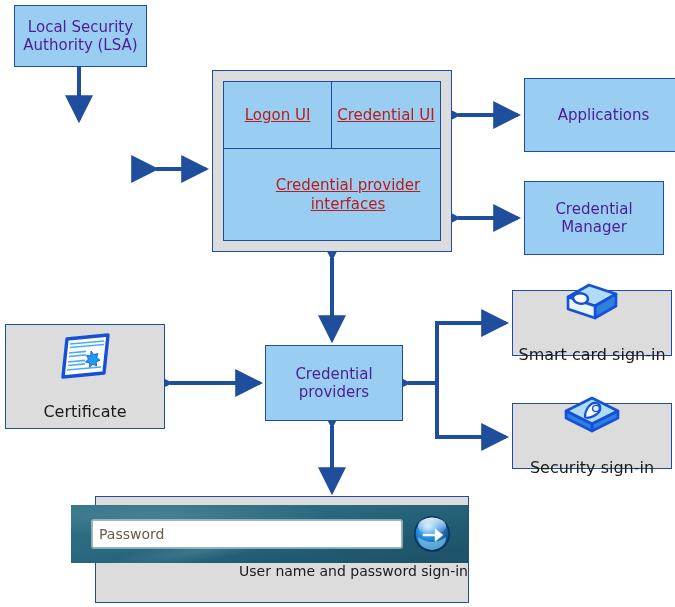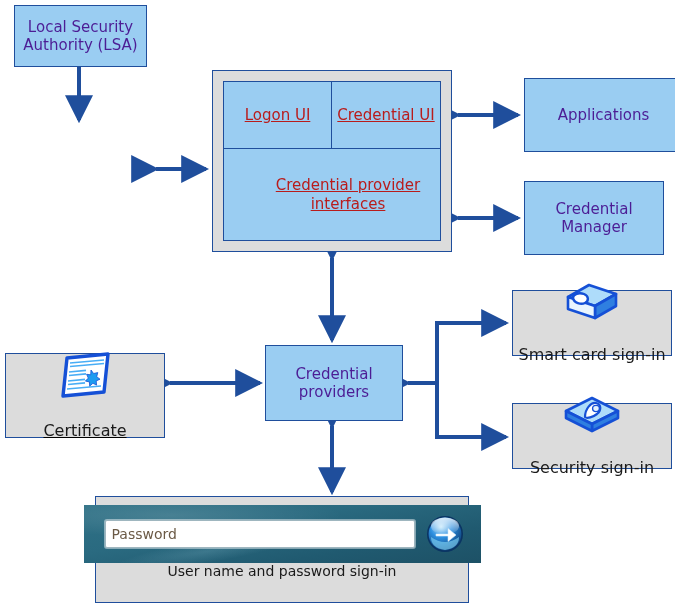--- a/index.html
+++ b/index.html
@@ -98,21 +98,21 @@
     position: absolute;
     left: 95px;
     top: 496px;
     width: 374px;
     height: 107px;
     box-sizing: border-box;
     border: 1px solid #1F4E9C;
     background: #DCDCDC;
     display: flex;
     flex-direction: column;
-    align-items: center;
+    align-items: flex-end;
     justify-content: flex-start;
     padding-top: 8px;
   }
   #logon-bar {
     position: relative;
     width: 397px;
     height: 58px;
     background:
       radial-gradient(ellipse 70% 60% at 22% 18%, rgba(255,255,255,0.13), rgba(255,255,255,0) 62%),
       linear-gradient(170deg, #2f7186 0%, #2a6a80 38%, #205a70 72%, #1d5166 100%);
@@ -224,21 +224,21 @@
   <div class="node blue" style="left:524px; top:181px; width:140px; height:74px; font-size:15px;">
     <span class="lbl">Credential
 Manager</span>
   </div>
 
   <div class="node blue" style="left:265px; top:345px; width:138px; height:76px; font-size:15px;">
     <span class="lbl">Credential
 providers</span>
   </div>
 
-  <div class="icon-tile" style="left:5px; top:353px; width:160px; height:85px;text-decoration:underline;">
+  <div class="icon-tile" style="left:5px; top:324px; width:160px; height:105px;">
     <span class="icon-art">
       <svg width="58" height="46" viewBox="0 0 58 46" xmlns="http://www.w3.org/2000/svg">
         <polygon points="11,6 52,2 48,40 7,44" fill="#ffffff" stroke="#1550D6" stroke-width="3.4" stroke-linejoin="round"></polygon>
         <g stroke="#3FA9F5" stroke-width="1.6" fill="none" opacity="0.95">
           <path d="M14,11 L48,8"></path>
             <path d="M14,14.5 L48,11.5"></path>
           <path d="M13,20 L30,18.4"></path>
             <path d="M13,23.5 L30,21.9"></path>
           <path d="M12,29 L29,27.4"></path>
             <path d="M12,32.5 L29,30.9"></path>

